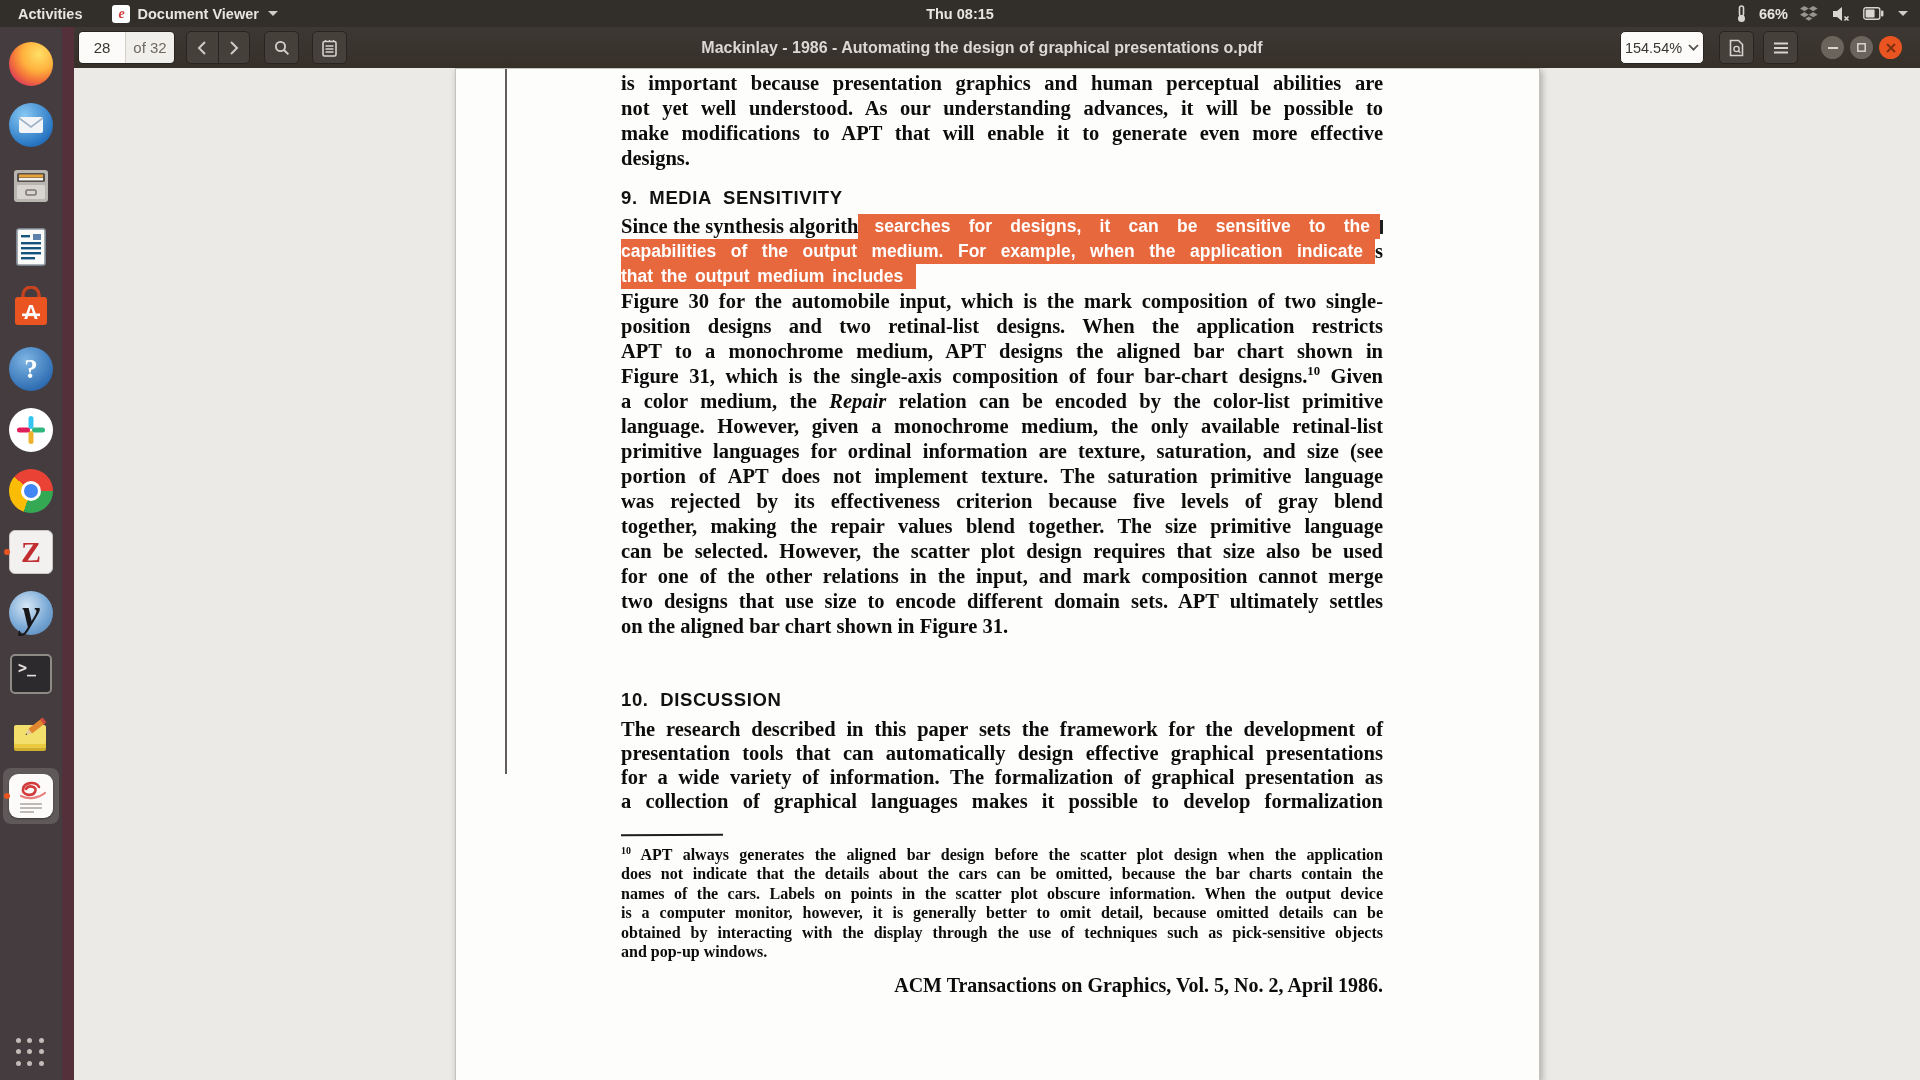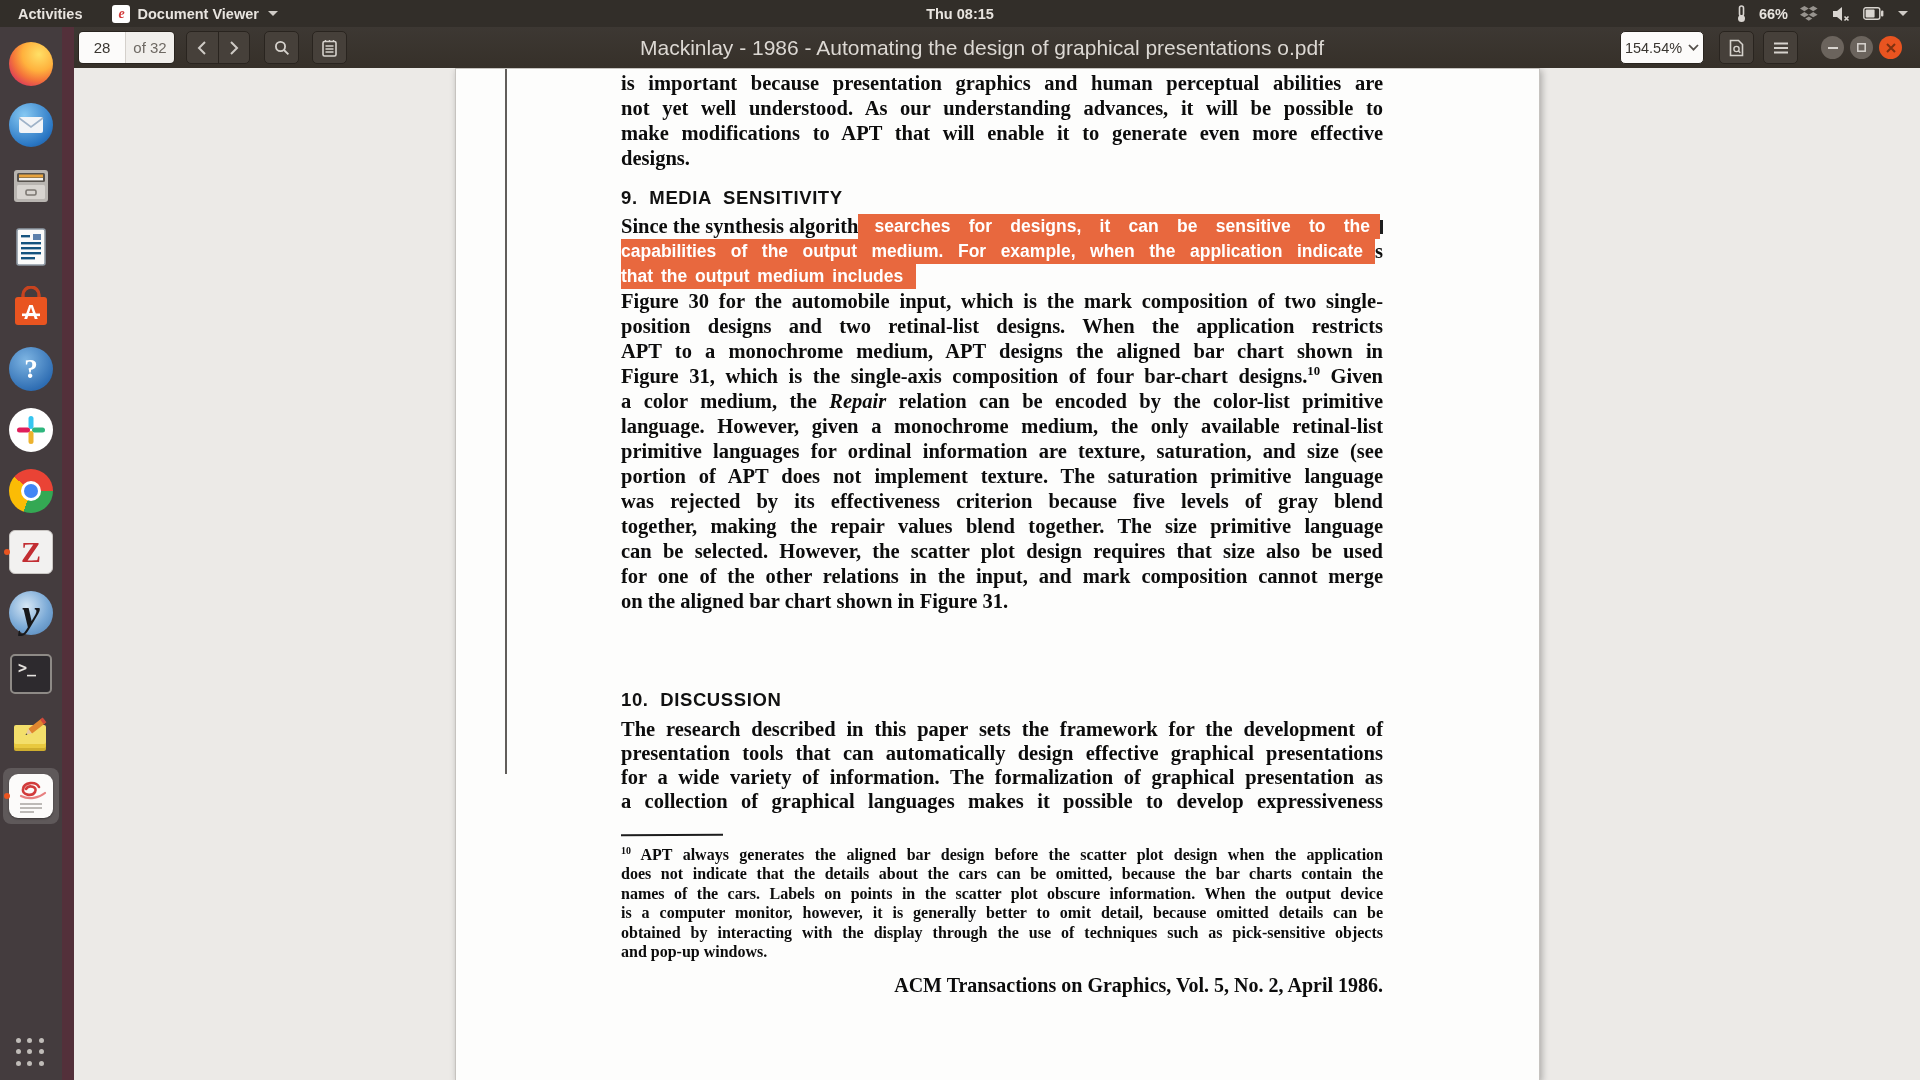--- a/index.html
+++ b/index.html
@@ -50,21 +50,21 @@
     display:flex;align-items:center;justify-content:center;color:#d6d2cd;box-sizing:border-box;}
   #pagepill{position:absolute;left:4px;top:4px;height:33px;border-radius:5px;overflow:hidden;display:flex;border:1px solid #29241f;box-sizing:border-box;}
   #pagepill input{width:42px;border:none;background:#fcfbfa;color:#3a3631;font-size:15px;text-align:center;outline:none;font-family:inherit;}
   #pageof{width:48px;background:#f1efec;color:#6e6963;font-size:15px;display:flex;align-items:center;justify-content:center;border-left:1px solid #d4d0cb;}
   #navgrp{left:112px;width:64px;padding:0;}
   #navgrp .half{width:31px;height:100%;display:flex;align-items:center;justify-content:center;}
   #navgrp .half + .half{border-left:1px solid #29241f;}
   #btn-search{left:190px;width:35px;}
   #btn-side{left:238px;width:35px;}
   #hdr-title{position:absolute;left:300px;right:330px;top:0;height:41px;display:flex;align-items:center;justify-content:center;
-    color:#dcd8d3;font-size:21px;font-weight:400;white-space:nowrap;overflow:hidden;}
+    color:#dcd8d3;font-size:16px;font-weight:700;white-space:nowrap;overflow:hidden;}
   #zoompill{position:absolute;right:216px;top:4px;height:33px;width:84px;background:#fcfbfa;border:1px solid #29241f;border-radius:5px;
     display:flex;align-items:center;justify-content:center;gap:6px;color:#3a3631;font-size:14.5px;box-sizing:border-box;}
   #btn-doc{right:166px;width:35px;}
   #btn-menu{right:122px;width:35px;}
   .wc{position:absolute;top:9px;width:23px;height:23px;border-radius:50%;display:flex;align-items:center;justify-content:center;}
   .wc.min{right:76px;background:#6b645d;}
   .wc.max{right:47px;background:#6b645d;}
   .wc.close{right:18px;background:#e95420;}
   
   #content{position:absolute;left:0;top:41px;right:0;bottom:0;background:#eceae7;overflow:hidden;}
@@ -349,30 +349,31 @@
           <div class="ln jl">APT to a monochrome medium, APT designs the aligned bar chart shown in</div>
           <div class="ln jl"><span>Figure 31, which is the single-axis composition of four bar-chart designs.</span><sup>10</sup> <span>Given</span></div>
           <div class="ln jl"><span>a color medium, the</span> <i>Repair</i> <span>relation can be encoded by the color-list primitive</span></div>
           <div class="ln jl">language. However, given a monochrome medium, the only available retinal-list</div>
           <div class="ln jl">primitive languages for ordinal information are texture, saturation, and size (see</div>
           <div class="ln jl">portion of APT does not implement texture. The saturation primitive language</div>
           <div class="ln jl">was rejected by its effectiveness criterion because five levels of gray blend</div>
           <div class="ln jl">together, making the repair values blend together. The size primitive language</div>
           <div class="ln jl">can be selected. However, the scatter plot design requires that size also be used</div>
           <div class="ln jl">for one of the other relations in the input, and mark composition cannot merge</div>
+          <div class="ln jl">two designs that use size to encode different domain sets. APT ultimately settles</div>
           <div class="ln jl ll">on the aligned bar chart shown in Figure 31.</div>
         </div>
 
         <div class="blk hd" style="top:620px">10. DISCUSSION</div>
 
         <div class="blk p3" style="top:648px">
           <div class="ln jl">The research described in this paper sets the framework for the development of</div>
           <div class="ln jl">presentation tools that can automatically design effective graphical presentations</div>
           <div class="ln jl">for a wide variety of information. The formalization of graphical presentation as</div>
-          <div class="ln jl">a collection of graphical languages makes it possible to develop expressiveness</div>
+          <div class="ln jl">a collection of graphical languages makes it possible to develop formalization</div>
         </div>
 
         <div id="fnrule" style="top:765px"></div>
 
         <div class="blk fn" style="top:776px">
           <div class="ln jl"><sup>10</sup> <span>APT always generates the aligned bar design before the scatter plot design when the application</span></div>
           <div class="ln jl">does not indicate that the details about the cars can be omitted, because the bar charts contain the</div>
           <div class="ln jl">names of the cars. Labels on points in the scatter plot obscure information. When the output device</div>
           <div class="ln jl">is a computer monitor, however, it is generally better to omit detail, because omitted details can be</div>
           <div class="ln jl">obtained by interacting with the display through the use of techniques such as pick-sensitive objects</div>

